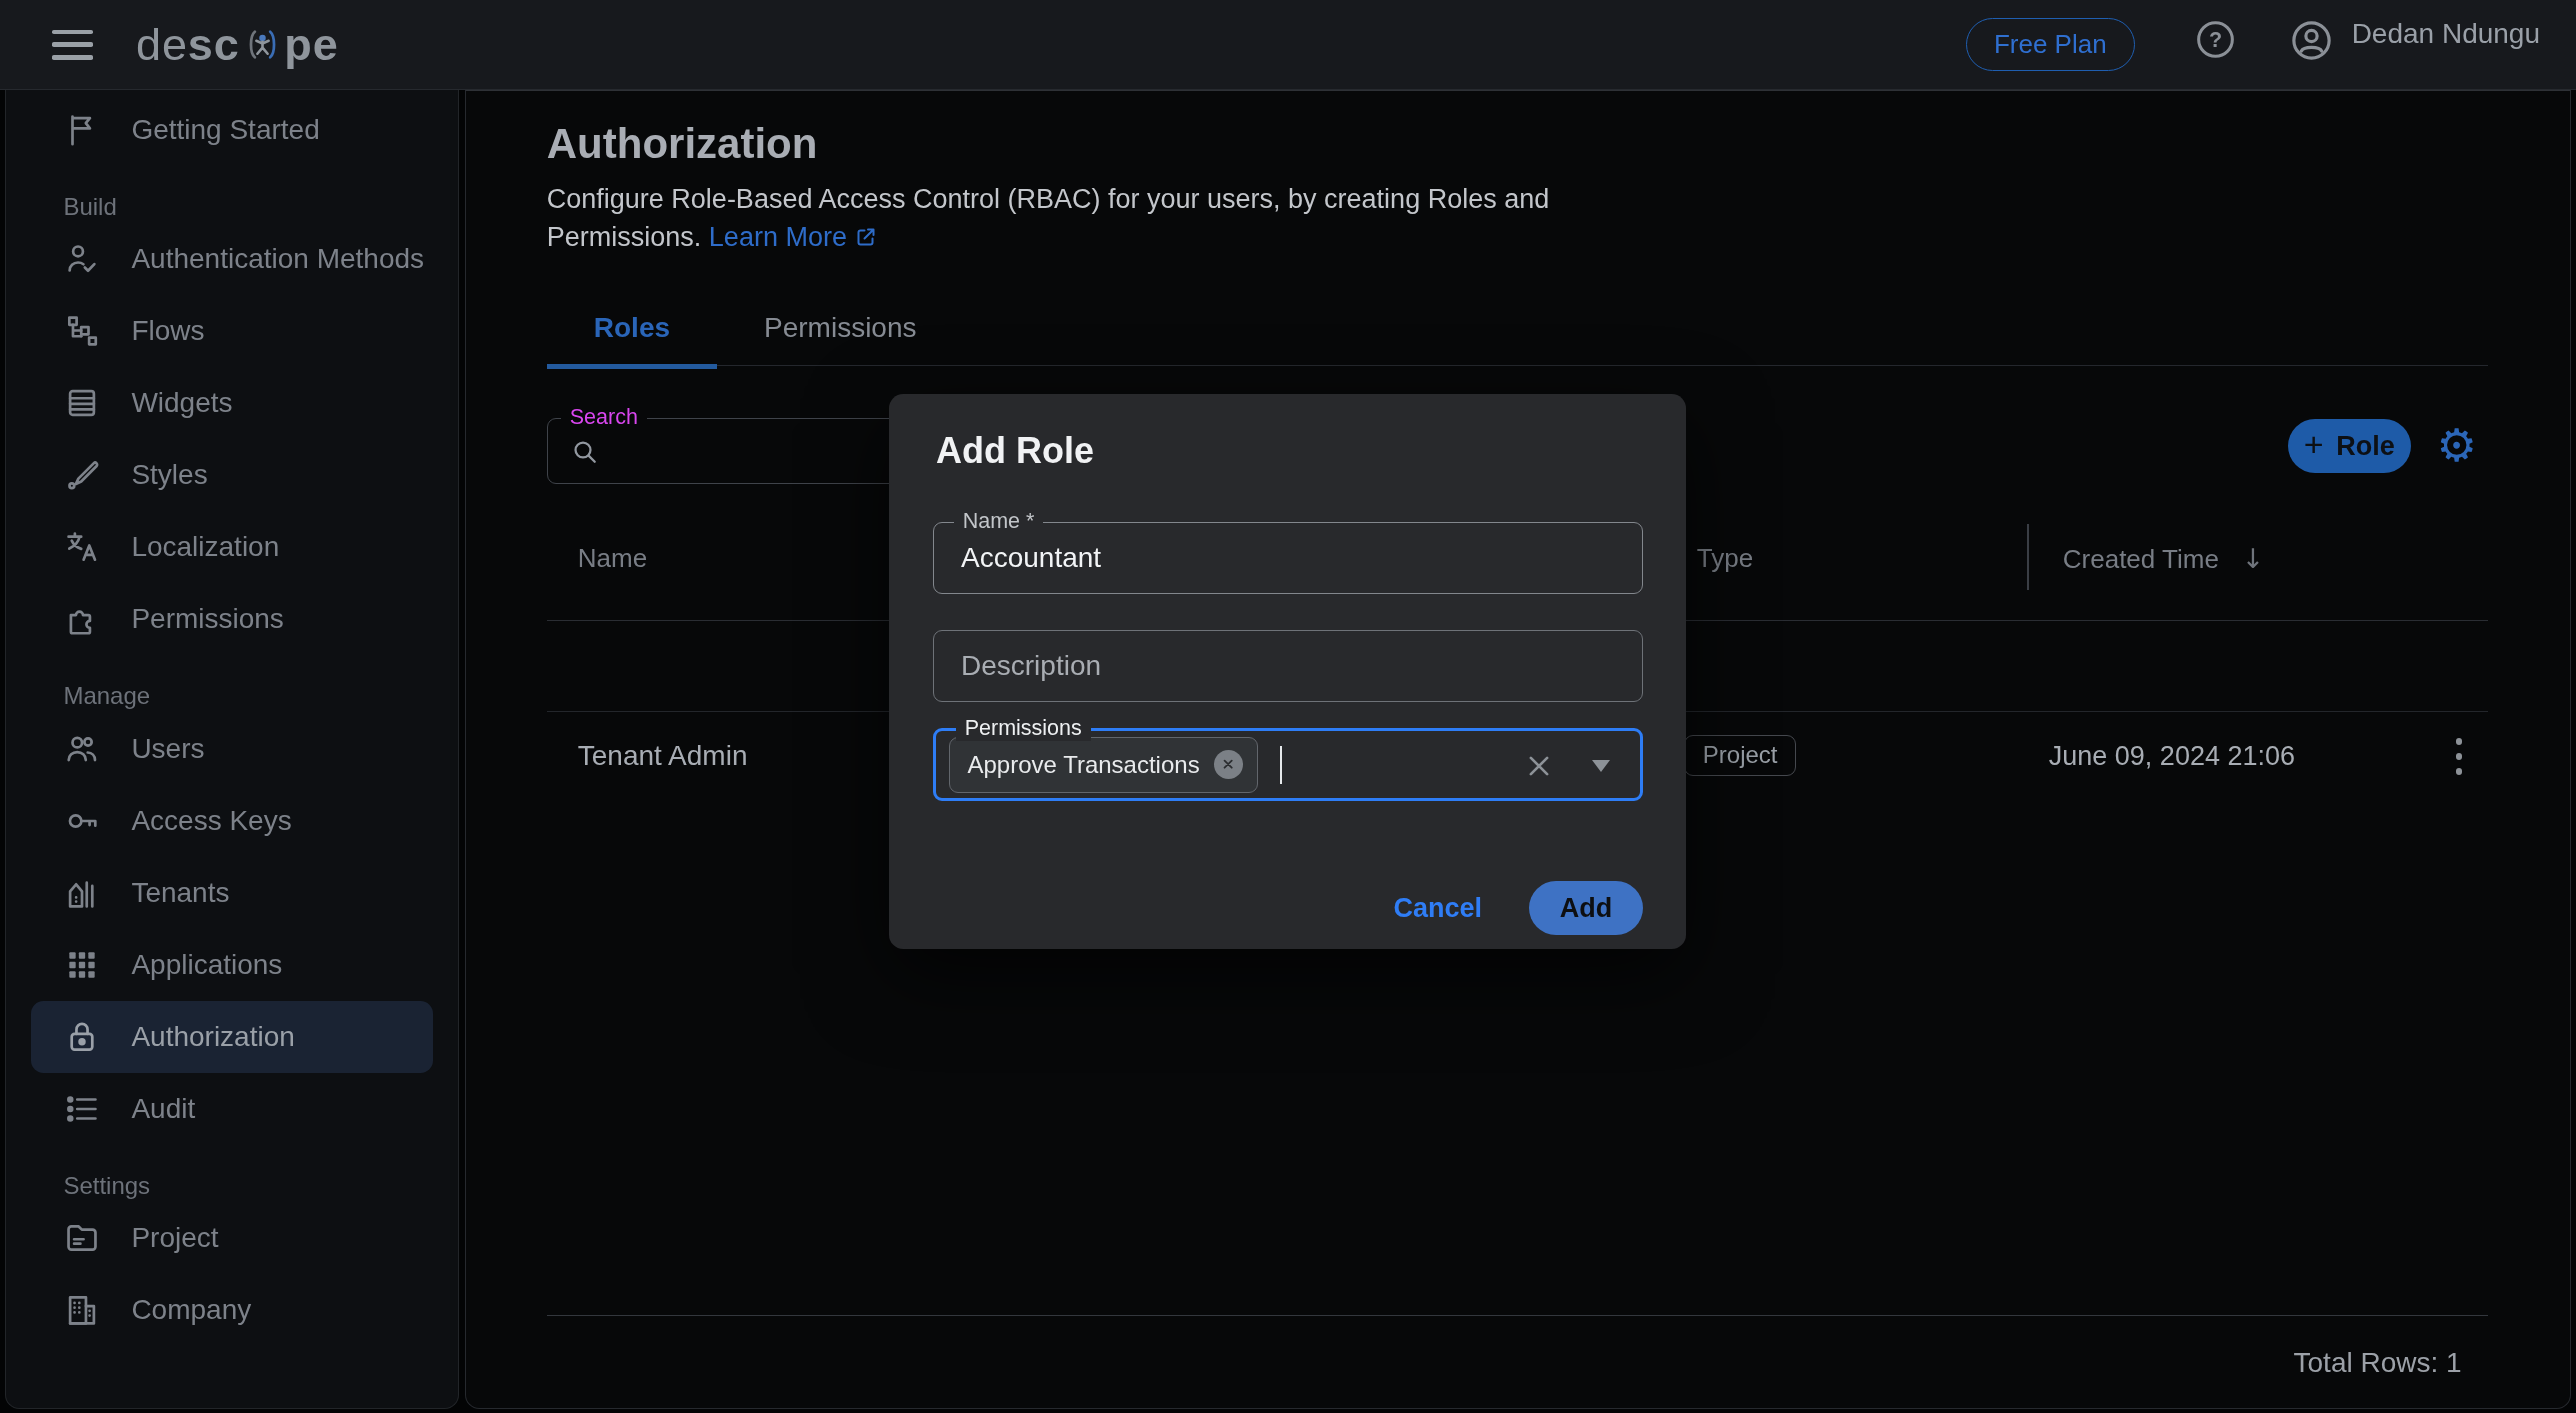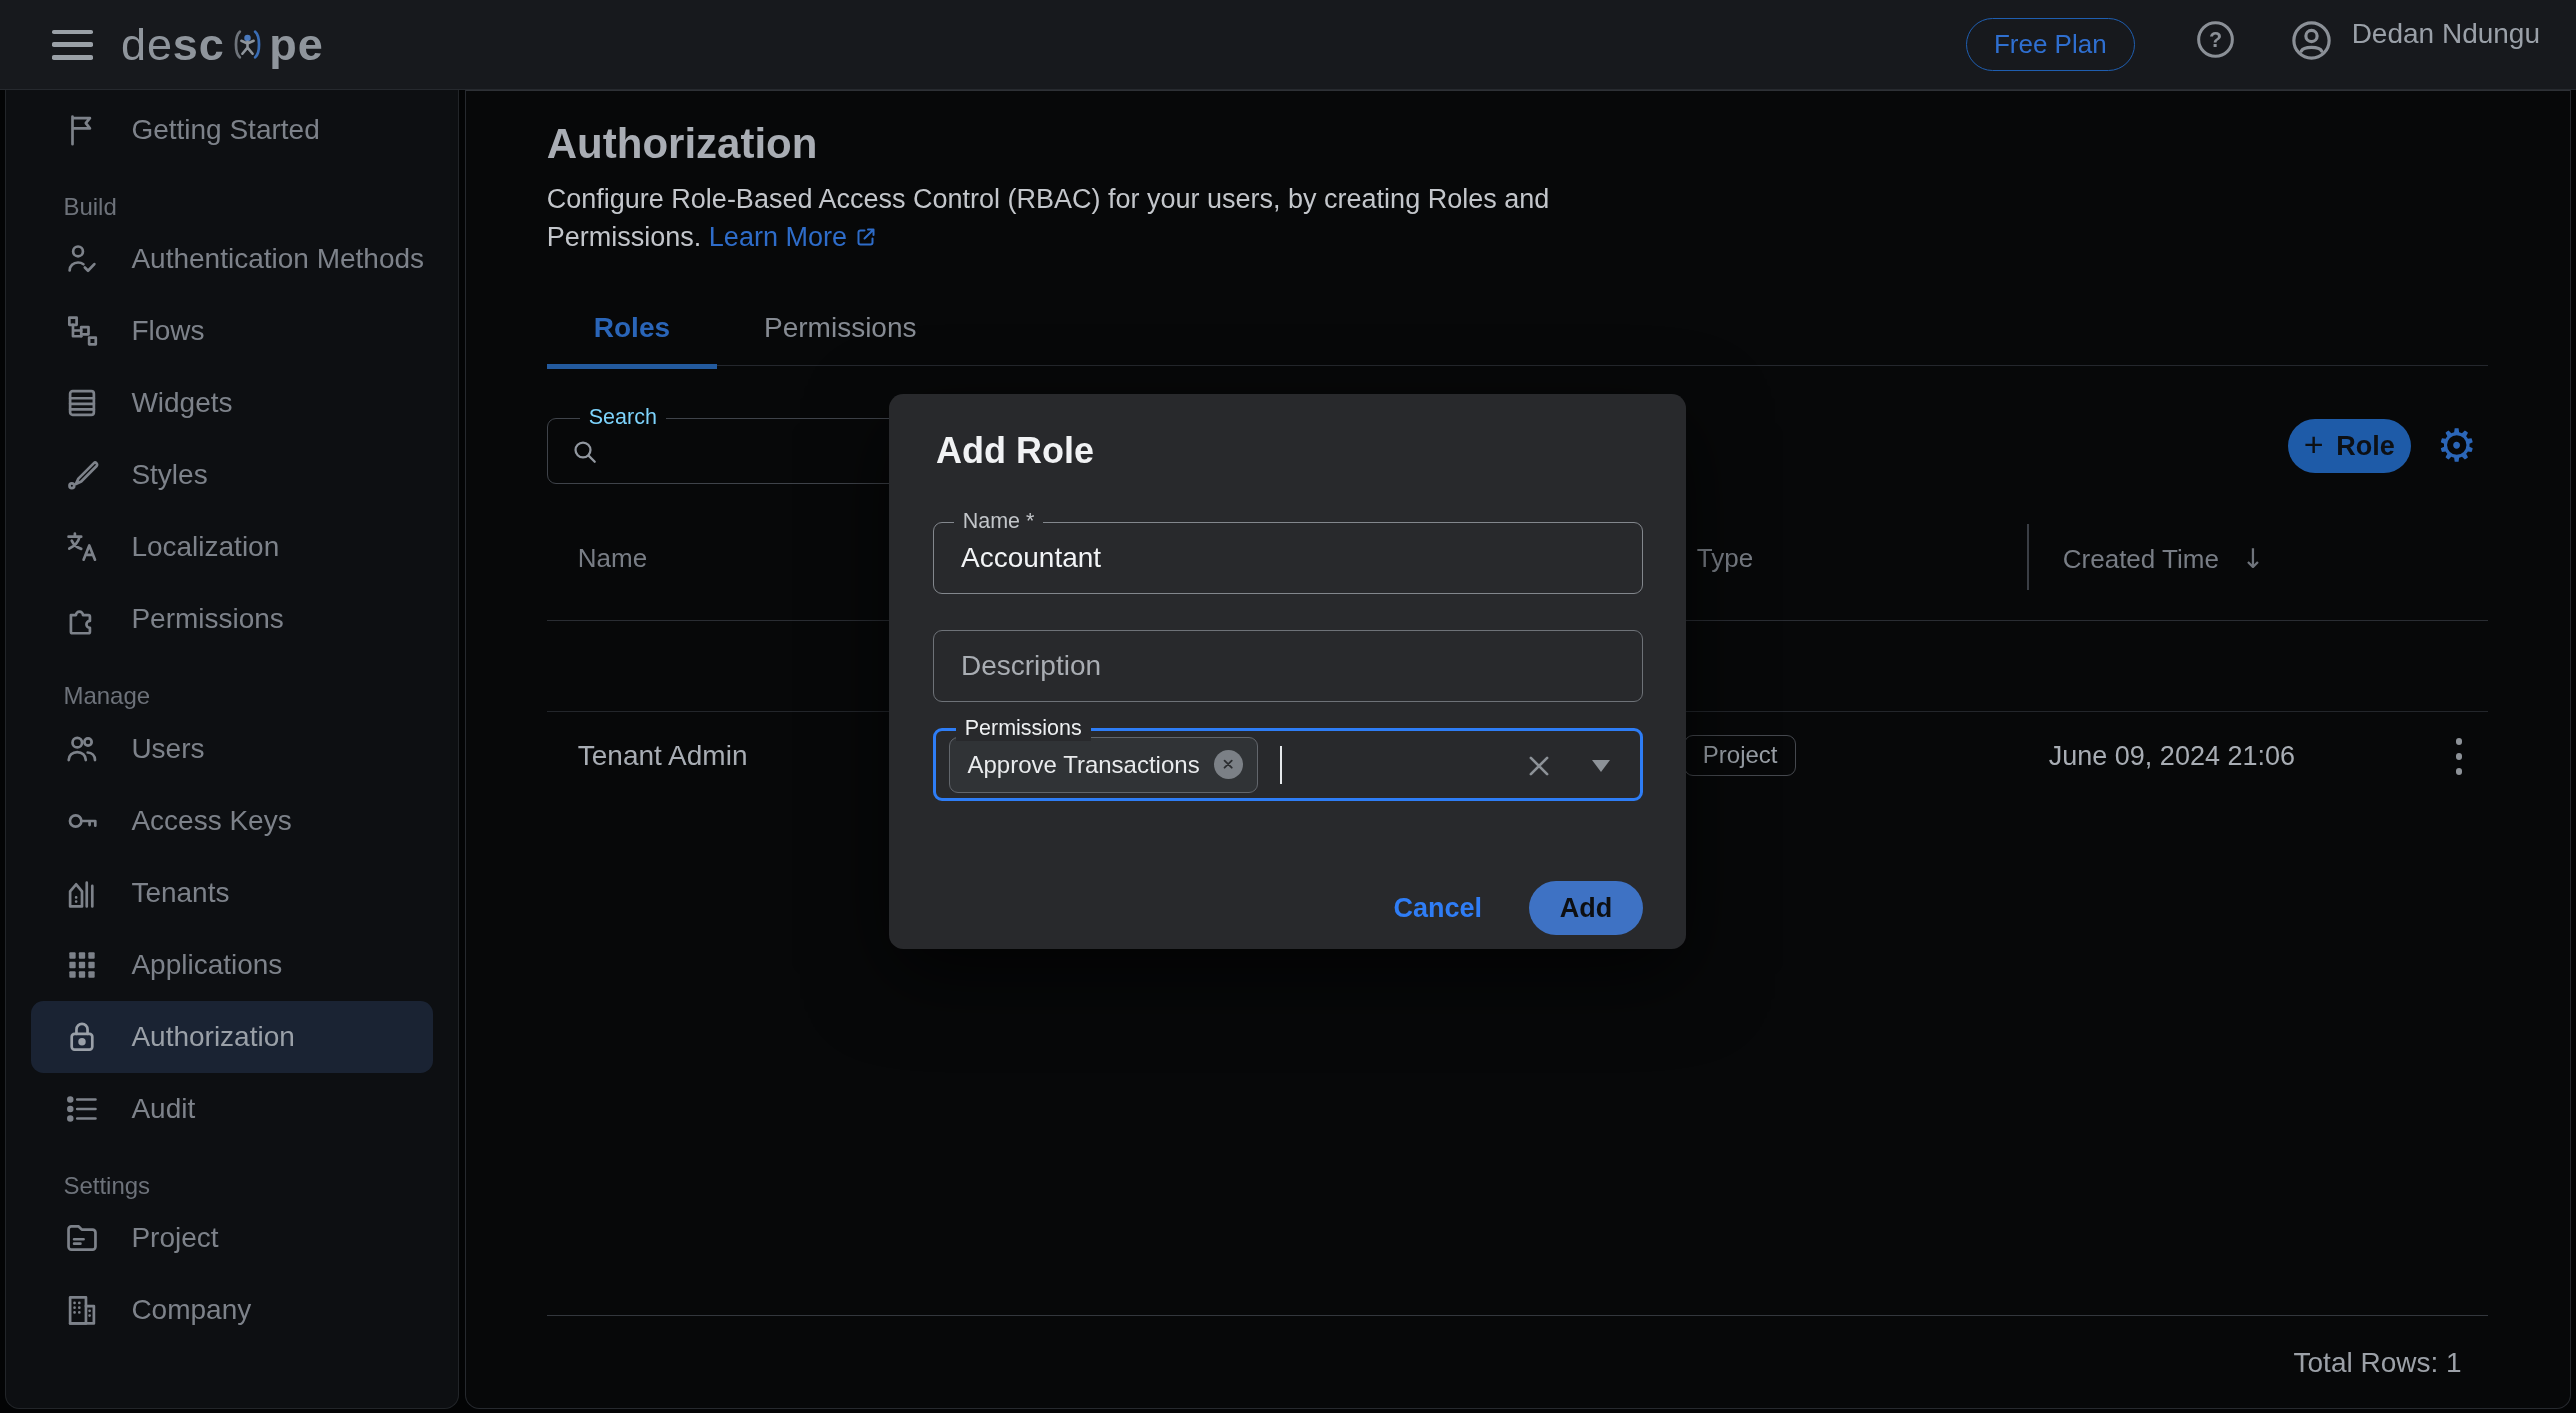--- a/index.html
+++ b/index.html
@@ -4,21 +4,21 @@
 <style>
   * { margin:0; padding:0; box-sizing:border-box; }
   html,body { width:2576px; height:1413px; background:#030405; overflow:hidden;
     font-family:"Liberation Sans","DejaVu Sans",sans-serif; -webkit-font-smoothing:antialiased; }
 
   
   .topbar { position:absolute; left:0; top:0; width:2576px; height:90px; background:#17191d;
     border-bottom:0.9px solid #26292e; display:flex; align-items:center; padding:0 36px; }
   .hamburger { width:41px; height:30px; display:flex; flex-direction:column; justify-content:space-between; cursor:pointer; margin-left:16px; }
   .hamburger div { height:4.5px; background:#9aa0a7; border-radius:1.8px; }
-  .brand { display:flex; align-items:center; margin-left:28px; font-size:45px; color:#8f959c; letter-spacing:0.9px; }
+  .brand { display:flex; align-items:center; margin-left:43px; font-size:45px; color:#8f959c; letter-spacing:0.9px; }
   .brand .thin { font-weight:300; }
   .brand .bold { font-weight:700; }
   .brand-mark { width:41px; height:45px; margin:0 1.8px; }
   .topbar-right { margin-left:auto; display:flex; align-items:flex-start; }
   .plan-pill { border:1.8px solid #1f5eb0; color:#2f6fd0; border-radius:27px; padding:9.8px 27px;
     font-size:26px; cursor:pointer; }
   .help-btn { margin-left:59px; cursor:pointer; display:flex; }
   .avatar { margin-left:52px; cursor:pointer; display:flex; }
   .user-name { margin-left:18px; color:#9aa0a8; font-size:28px; }
 
@@ -43,22 +43,22 @@
   .ext-icon { width:24px; height:24px; vertical-align:-2.7px; margin-left:7.2px; }
 
   
   .tabs { position:absolute; left:81px; top:221px; width:1941px; display:flex; border-bottom:1.8px solid #24272d; }
   .tab { font-size:28px; padding:0 47px 19.7px 47px; cursor:pointer; color:#868b93; }
   .tab.active { color:#2a65b8; font-weight:700; border-bottom:5.4px solid #235a9e; margin-bottom:-3.6px; }
 
   
   .search-box { position:absolute; left:81px; top:327px; width:680px; height:66px;
     border:1.8px solid #3f434a; border-radius:9px; }
-  .search-box .field-label { position:absolute; top:-14.3px; left:32px; background:#070809; padding:0 9px;
-    font-size:21.5px; color:#7dd3fc; }
+  .search-box .field-label { position:absolute; top:-14.3px; left:13px; background:#070809; padding:0 9px;
+    font-size:21.5px; color:#d946ef; }
   .search-box svg { position:absolute; left:21.5px; top:17px; width:32px; height:32px; }
   .search-box input { position:absolute; left:68px; top:7.2px; width:572px; height:48px; background:transparent;
     border:none; outline:none; color:#e8eaec; font-size:26px; font-family:inherit; }
 
   
   .role-btn { position:absolute; left:1822px; top:328px; width:123px; height:54px; background:#1e5ba8;
     border:none; border-radius:27px; color:#0d1014; font-size:27px; font-weight:600; cursor:pointer;
     display:flex; align-items:center; justify-content:center; gap:12.5px; font-family:inherit; }
   .role-btn .plus { font-size:34px; font-weight:400; margin-top:-3.6px; }
   .gear-btn { position:absolute; left:1971px; top:332px; font-size:45px; color:#2b66b8; cursor:pointer;

